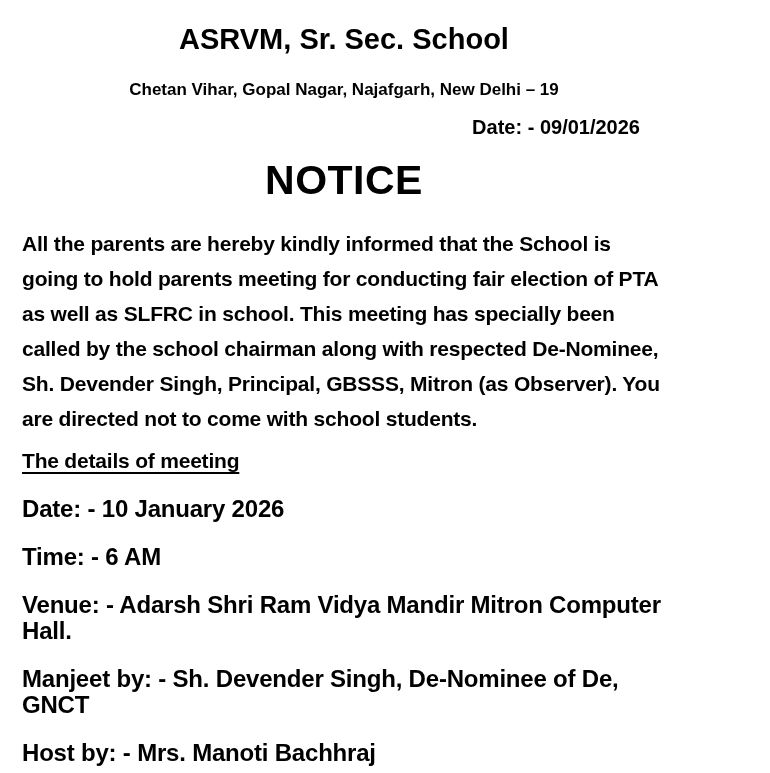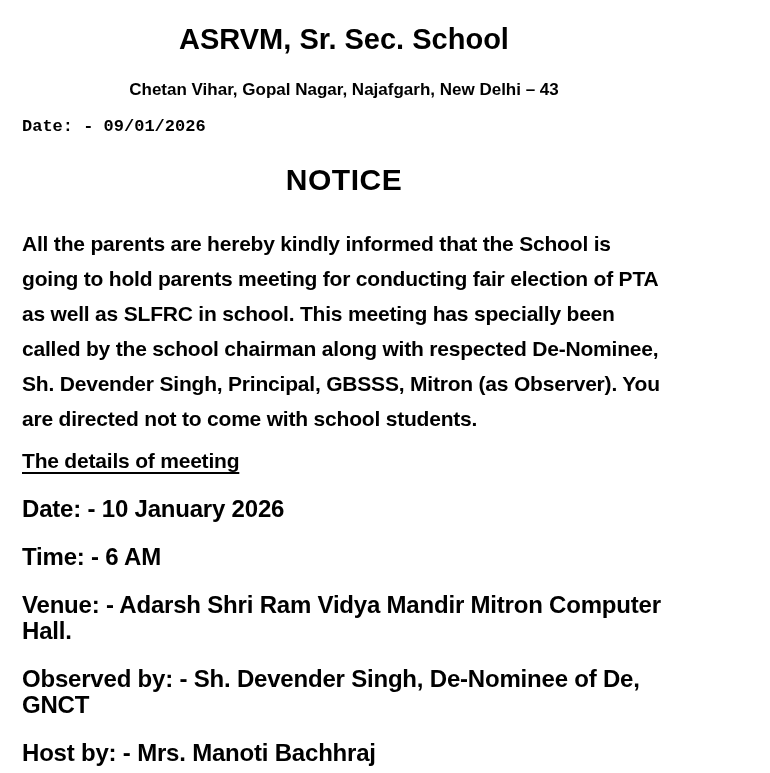--- a/index.html
+++ b/index.html
@@ -30,29 +30,28 @@
   }
   .address {
     margin: 24px 0 0 0;
     text-align: center;
     font-size: 17px;
     line-height: 20px;
   }
   .date-line {
     margin: 17px 0 0 0;
     padding-right: 26px;
-    text-align: left;
-    font-size: 17px;
+    text-align: right;
+    font-size: 20px;
     line-height: 20px;
-    font-family: Liberation Mono, monospace;
   }
   .notice-title {
     margin: 21px 0 16px 0;
     text-align: center;
-    font-size: 30px;
+    font-size: 41px;
     line-height: 44px;
     letter-spacing: 0.5px;
   }
   .body-paragraph {
     margin: 24px 0 0 0;
     font-size: 21px;
     line-height: 35px;
     letter-spacing: -0.2px;
   }
   .details-heading {
@@ -71,34 +70,34 @@
     letter-spacing: -0.2px;
   }
 </style>
 </head>
 <body>
 
 <div class="page">
 
   <h1 class="school-name">ASRVM, Sr. Sec. School</h1>
 
-  <p class="address">Chetan Vihar, Gopal Nagar, Najafgarh, New Delhi – 43</p>
+  <p class="address">Chetan Vihar, Gopal Nagar, Najafgarh, New Delhi – 19</p>
 
   <p class="date-line">Date: - 09/01/2026</p>
 
   <h2 class="notice-title">NOTICE</h2>
 
   <p class="body-paragraph">All the parents are hereby kindly informed that the School is going to hold parents meeting for conducting fair election of PTA as well as SLFRC in school. This meeting has specially been called by the school chairman along with respected De-Nominee, Sh. Devender Singh, Principal, GBSSS, Mitron (as Observer). You are directed not to come with school students.</p>
 
   <h3 class="details-heading">The details of meeting</h3>
 
   <p class="detail-line">Date: - 10 January 2026</p>
 
   <p class="detail-line">Time: - 6 AM</p>
 
   <p class="detail-line">Venue: - Adarsh Shri Ram Vidya Mandir Mitron Computer Hall.</p>
 
 
-  <p class="detail-line">Observed by: - Sh. Devender Singh, De-Nominee of De, GNCT</p>
+  <p class="detail-line">Manjeet by: - Sh. Devender Singh, De-Nominee of De, GNCT</p>
 
   <p class="detail-line">Host by: - Mrs. Manoti Bachhraj</p>
 
 </div>
 
 </body></html>

